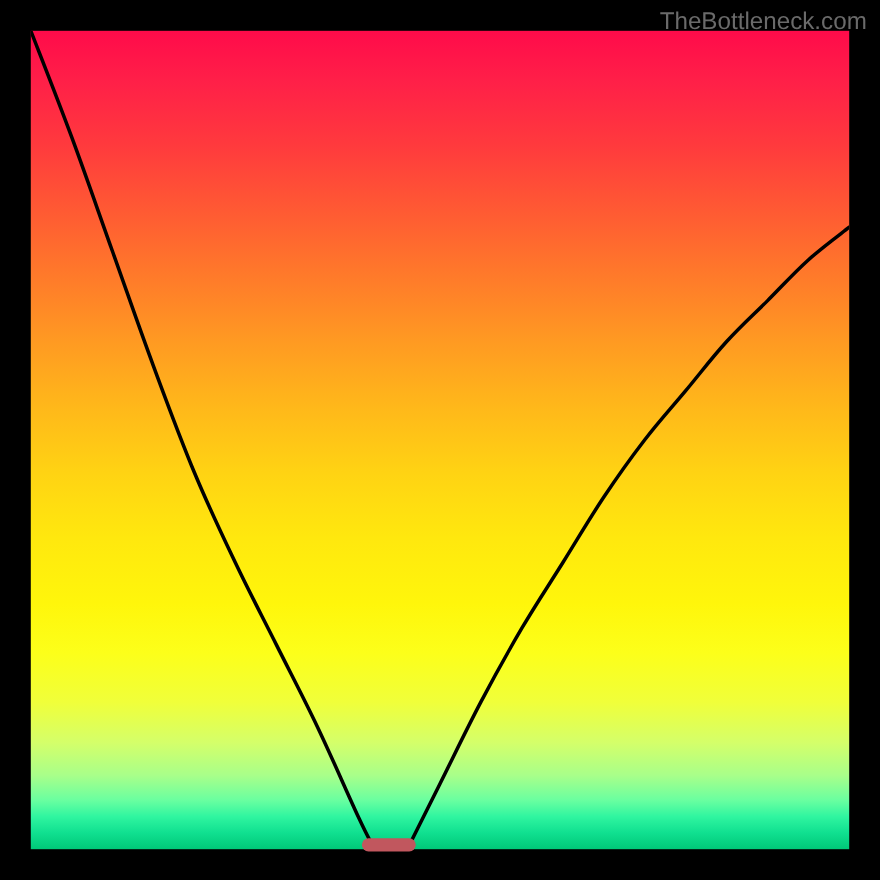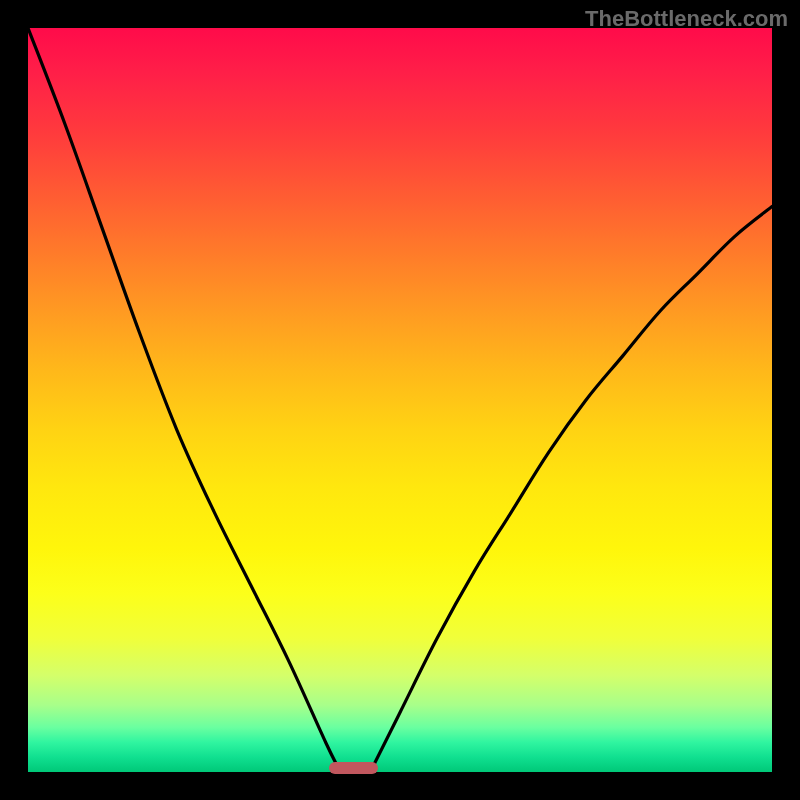--- a/index.html
+++ b/index.html
@@ -11,21 +11,21 @@
       overflow: hidden;
     }
     .watermark {
       position: absolute;
       top: 6px;
       right: 12px;
       font-family: Arial, sans-serif;
       font-size: 22px;
       color: #6a6a6a;
       z-index: 5;
-      font-weight: 700;
+      font-weight: 400;
     }
     .plot-area {
       position: absolute;
       left: 28px;
       top: 28px;
       width: 744px;
       height: 744px;
     }
     .gradient-bg {
       position: absolute;

